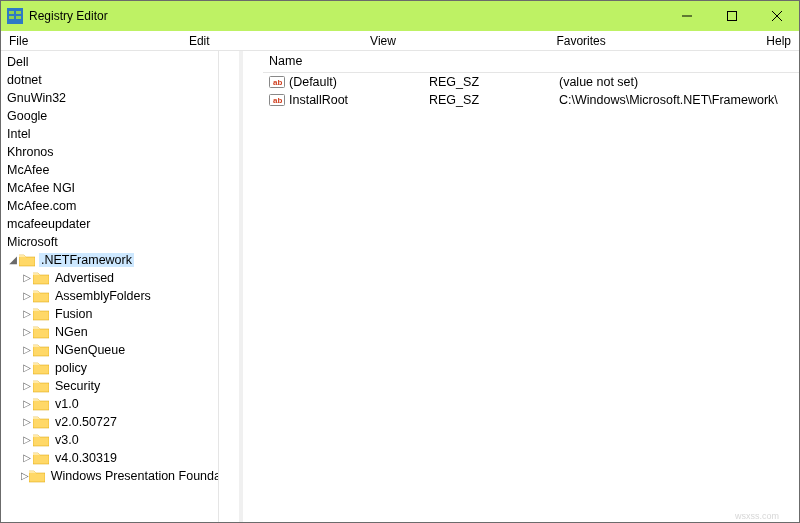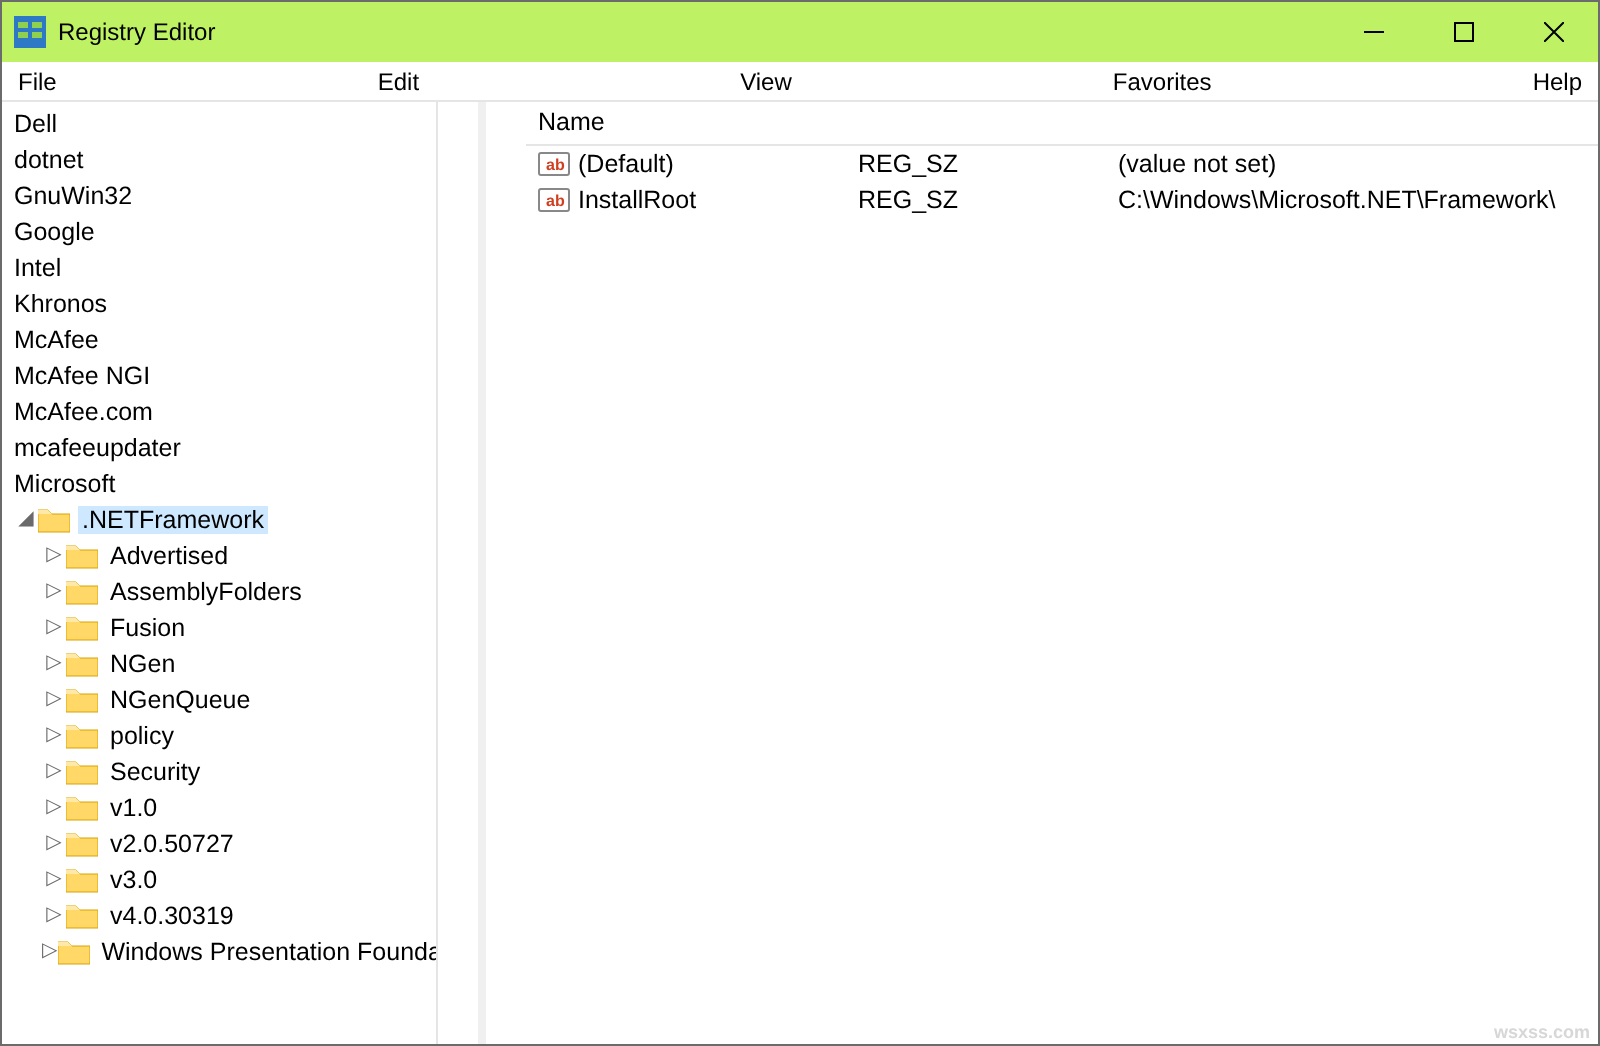--- a/index.html
+++ b/index.html
@@ -30,21 +30,21 @@
   .splitter { width: 4px; background: #f0f0f0; cursor: col-resize; }
   .list { flex: 1; overflow: auto; }
   .list-head { display: flex; height: 22px; border-bottom: 1px solid #e5e5e5; }
   .list-head div { padding: 3px 6px; font-size: 12.5px; }
   .col-name { width: 160px; }
   .col-type { width: 130px; }
   .col-data { flex: 1; }
   .list-row { display: flex; height: 18px; align-items: center; }
   .list-row div { padding: 0 6px; font-size: 12.5px; display: flex; align-items: center; }
   .val-icon { width: 16px; height: 16px; margin-right: 4px; flex-shrink: 0; }
-  .watermark { position: absolute; bottom: 1px; right: 4px; font-size: 9px; color: #d7d7d7; font-weight: bold; }
+  .watermark { position: absolute; bottom: 1px; right: 20px; font-size: 9px; color: #d7d7d7; }
   .rel { position: relative; }
 </style>
 </head>
 <body>
 
 <div class="window rel">
 
   <div class="titlebar">
     <span class="app-icon">
       <svg viewBox="0 0 16 16" width="16" height="16">

